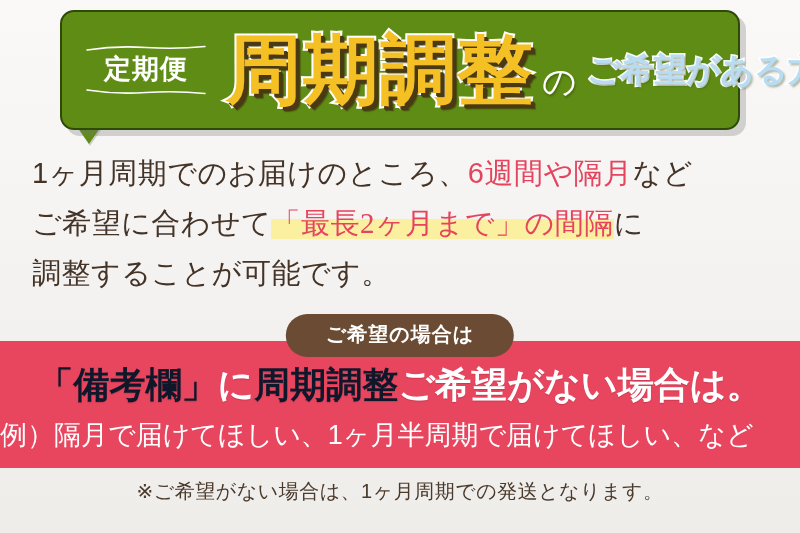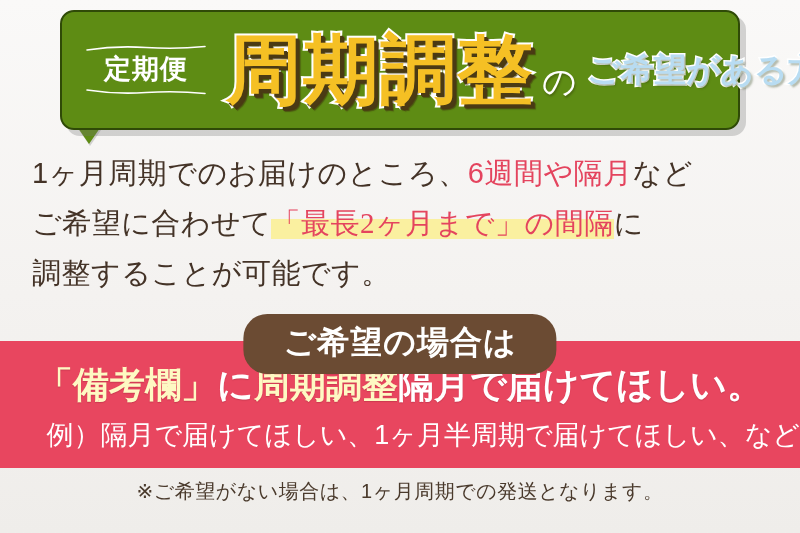--- a/index.html
+++ b/index.html
@@ -153,21 +153,21 @@
   
   .pill {
     position: absolute;
     left: 50%;
     transform: translateX(-50%);
     top: 314px;
     background: #6b4b33;
     color: #ffffff;
     border-radius: 24px;
     padding: 7px 40px 9px 40px;
-    font-size: 32px;
+    font-size: 20px;
     font-weight: bold;
     letter-spacing: 1px;
     white-space: nowrap;
     z-index: 5;
   }
 
   
   .pink-band {
     position: absolute;
     left: 0;
@@ -182,27 +182,27 @@
     top: 20px;
     width: 800px;
     text-align: center;
     font-size: 36px;
     font-weight: bold;
     letter-spacing: 0px;
     color: #ffffff;
     white-space: nowrap;
     text-shadow: 0 1px 1px rgba(120,20,40,0.25);
   }
-  .band-main .yellow { color: #fef9c3; }
+  .band-main .yellow { color: #0f172a; }
   .band-sub {
     position: absolute;
     left: 0;
     top: 76px;
     width: 800px;
-    text-align: right;
+    text-align: left;
     font-size: 27px;
     color: #ffffff;
     letter-spacing: 0px;
     white-space: nowrap;
   }
 
   
   .footer-note {
     position: absolute;
     left: 0;
@@ -252,20 +252,20 @@
     <div class="para-line"><span>1ヶ月周期でのお届けのところ、</span><span class="pink-text">6週間や隔月</span><span>など</span></div>
 
     <div class="para-line"><span>ご希望に合わせて</span><span class="pink-text hl">「最長2ヶ月まで」の間隔</span><span>に</span></div>
 
     <div class="para-line">調整することが可能です。</div>
   </div>
 
   <div class="pill">ご希望の場合は</div>
 
   <div class="pink-band">
-    <div class="band-main"><span class="yellow">「備考欄」</span><span>に</span><span class="yellow">周期調整</span><span>隔月で届けてほしい。</span></div>
+    <div class="band-main"><span class="yellow">「備考欄」</span><span>に</span><span class="yellow">周期調整</span><span>ご希望がない場合は。</span></div>
 
     <div class="band-sub">例）隔月で届けてほしい、1ヶ月半周期で届けてほしい、など</div>
   </div>
 
   <div class="footer-note">※ご希望がない場合は、1ヶ月周期での発送となります。</div>
 
 </div>
 
 </body></html>

